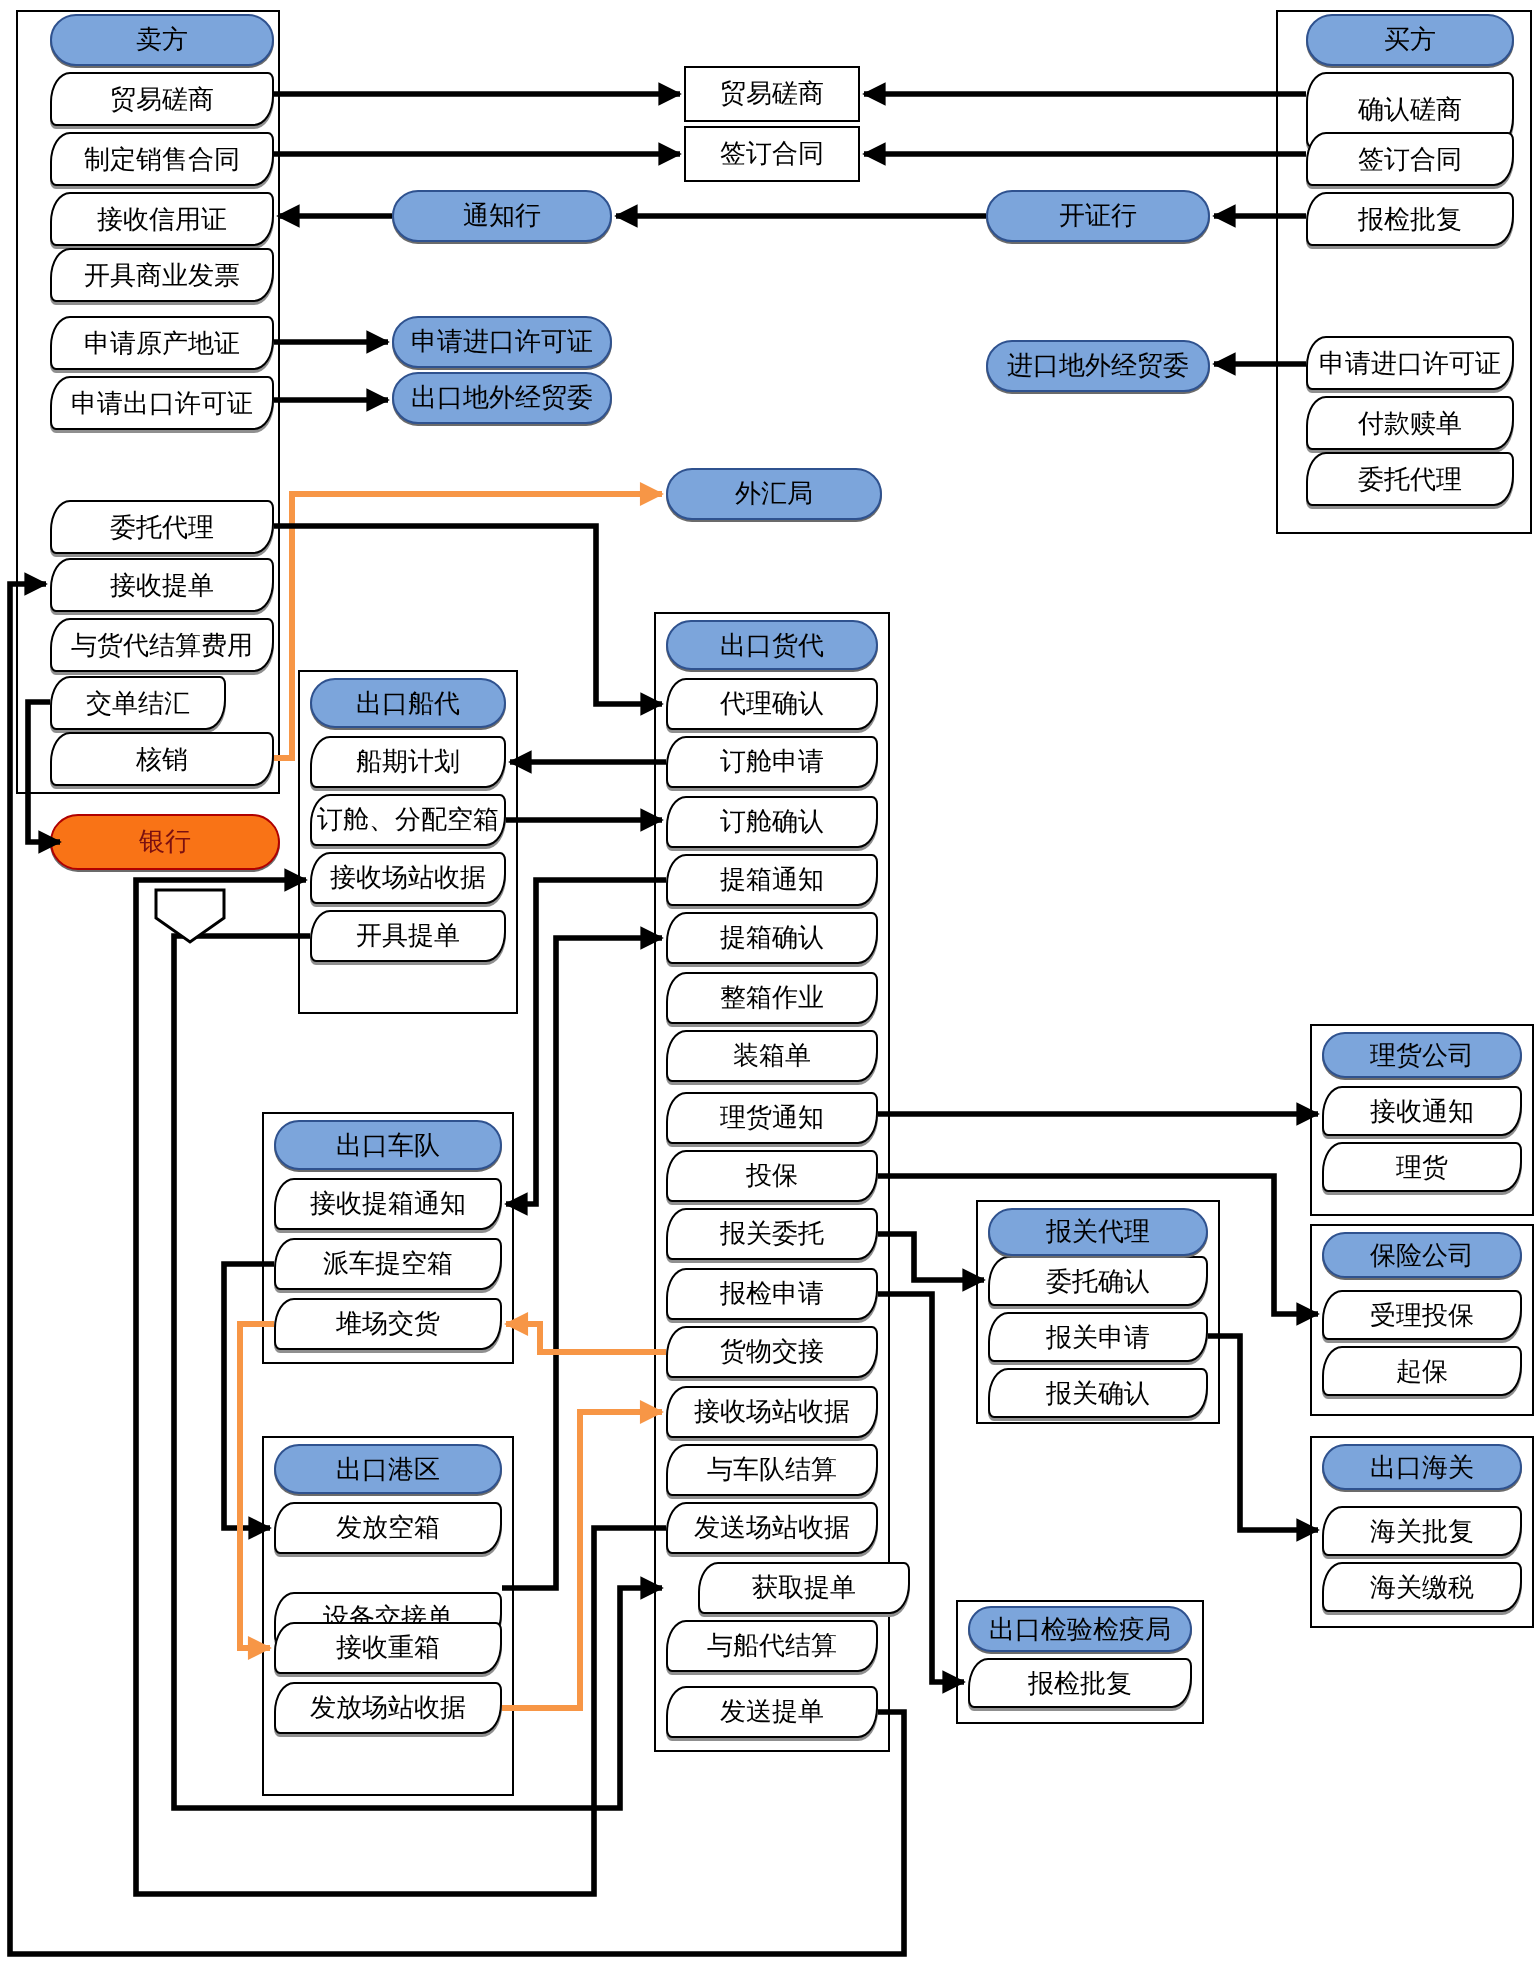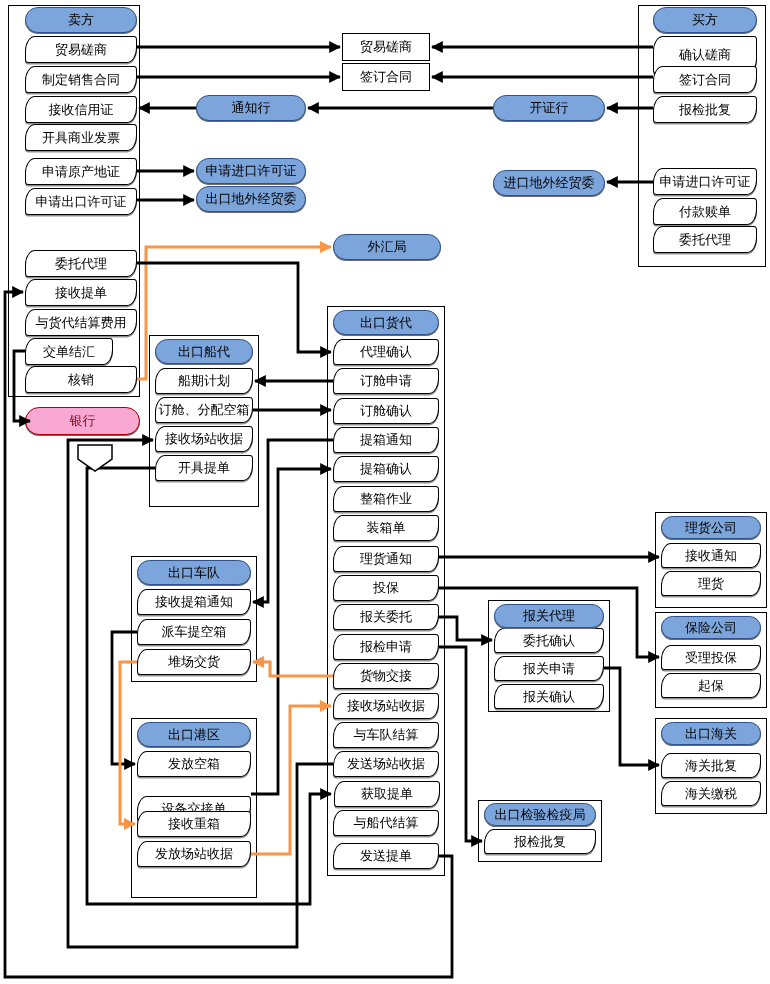--- a/index.html
+++ b/index.html
@@ -5,21 +5,21 @@
   html,body{margin:0;padding:0;background:#fff;}
   #canvas{position:relative;width:770px;height:984px;background:#fff;overflow:hidden;
           font-family:"DejaVu Sans","Liberation Sans",sans-serif;color:#000;}
   .abs{position:absolute;box-sizing:border-box;}
   .container{border:1.4px solid #000;background:#fff;}
   .row{border:1.3px solid #000;background:#fff;display:flex;align-items:center;justify-content:center;
        font-size:13px;white-space:nowrap;border-radius:10px 3px 10px 3px / 15px 4px 15px 4px;
        box-shadow:0 1.5px 0 #8f8f8f;z-index:2;}
   .hd{background:#7CA5DB;border:1.5px solid #2F528F;border-radius:14px;display:flex;align-items:center;
       justify-content:center;font-size:13px;white-space:nowrap;z-index:3;box-shadow:0 1px 0 #6b6b6b;}
-  .bank{background:#f9a8d4;border-color:#B00000;color:#7a1010;}
+  .bank{background:#f97316;border-color:#B00000;color:#7a1010;}
   .plain{border:1.3px solid #000;background:#fff;display:flex;align-items:center;justify-content:center;
          font-size:13px;white-space:nowrap;z-index:2;}
   svg.wires{position:absolute;left:0;top:0;z-index:6;pointer-events:none;}
 </style>
 </head>
 <body>
 
 <div id="canvas">
     <div class="abs container" style="left: 8px; top: 5px; width: 132px; height: 392px;"></div>
     <div class="abs hd" style="left: 25px; top: 7px; width: 112px; height: 26px;">卖方</div>
@@ -58,21 +58,21 @@
     <div class="abs row" style="left: 333px; top: 486px; width: 106px; height: 26px;">整箱作业</div>
     <div class="abs row" style="left: 333px; top: 515px; width: 106px; height: 26px;">装箱单</div>
     <div class="abs row" style="left: 333px; top: 546px; width: 106px; height: 26px; text-align: right;">理货通知</div>
     <div class="abs row" style="left: 333px; top: 575px; width: 106px; height: 26px;">投保</div>
     <div class="abs row" style="left: 333px; top: 604px; width: 106px; height: 26px;">报关委托</div>
     <div class="abs row" style="left: 333px; top: 634px; width: 106px; height: 26px;">报检申请</div>
     <div class="abs row" style="left: 333px; top: 663px; width: 106px; height: 26px;">货物交接</div>
     <div class="abs row" style="left: 333px; top: 693px; width: 106px; height: 26px;">接收场站收据</div>
     <div class="abs row" style="left: 333px; top: 722px; width: 106px; height: 26px;">与车队结算</div>
     <div class="abs row" style="left: 333px; top: 751px; width: 106px; height: 26px;">发送场站收据</div>
-    <div class="abs row" style="left: 334px; top: 781px; width: 106px; height: 26px;">获取提单</div>
+    <div class="abs row" style="left: 349px; top: 781px; width: 106px; height: 26px;">获取提单</div>
     <div class="abs row" style="left: 333px; top: 810px; width: 106px; height: 26px;">与船代结算</div>
     <div class="abs row" style="left: 333px; top: 843px; width: 106px; height: 26px;">发送提单</div>
     <div class="abs container" style="left: 131px; top: 556px; width: 126px; height: 126px;"></div>
     <div class="abs hd" style="left: 137px; top: 560px; width: 114px; height: 25px;">出口车队</div>
     <div class="abs row" style="left: 137px; top: 589px; width: 114px; height: 26px;">接收提箱通知</div>
     <div class="abs row" style="left: 137px; top: 619px; width: 114px; height: 26px;">派车提空箱</div>
     <div class="abs row" style="left: 137px; top: 649px; width: 114px; height: 26px;">堆场交货</div>
     <div class="abs container" style="left: 131px; top: 718px; width: 126px; height: 180px;"></div>
     <div class="abs hd" style="left: 137px; top: 722px; width: 114px; height: 25px;">出口港区</div>
     <div class="abs row" style="left: 137px; top: 751px; width: 114px; height: 26px;">发放空箱</div>

